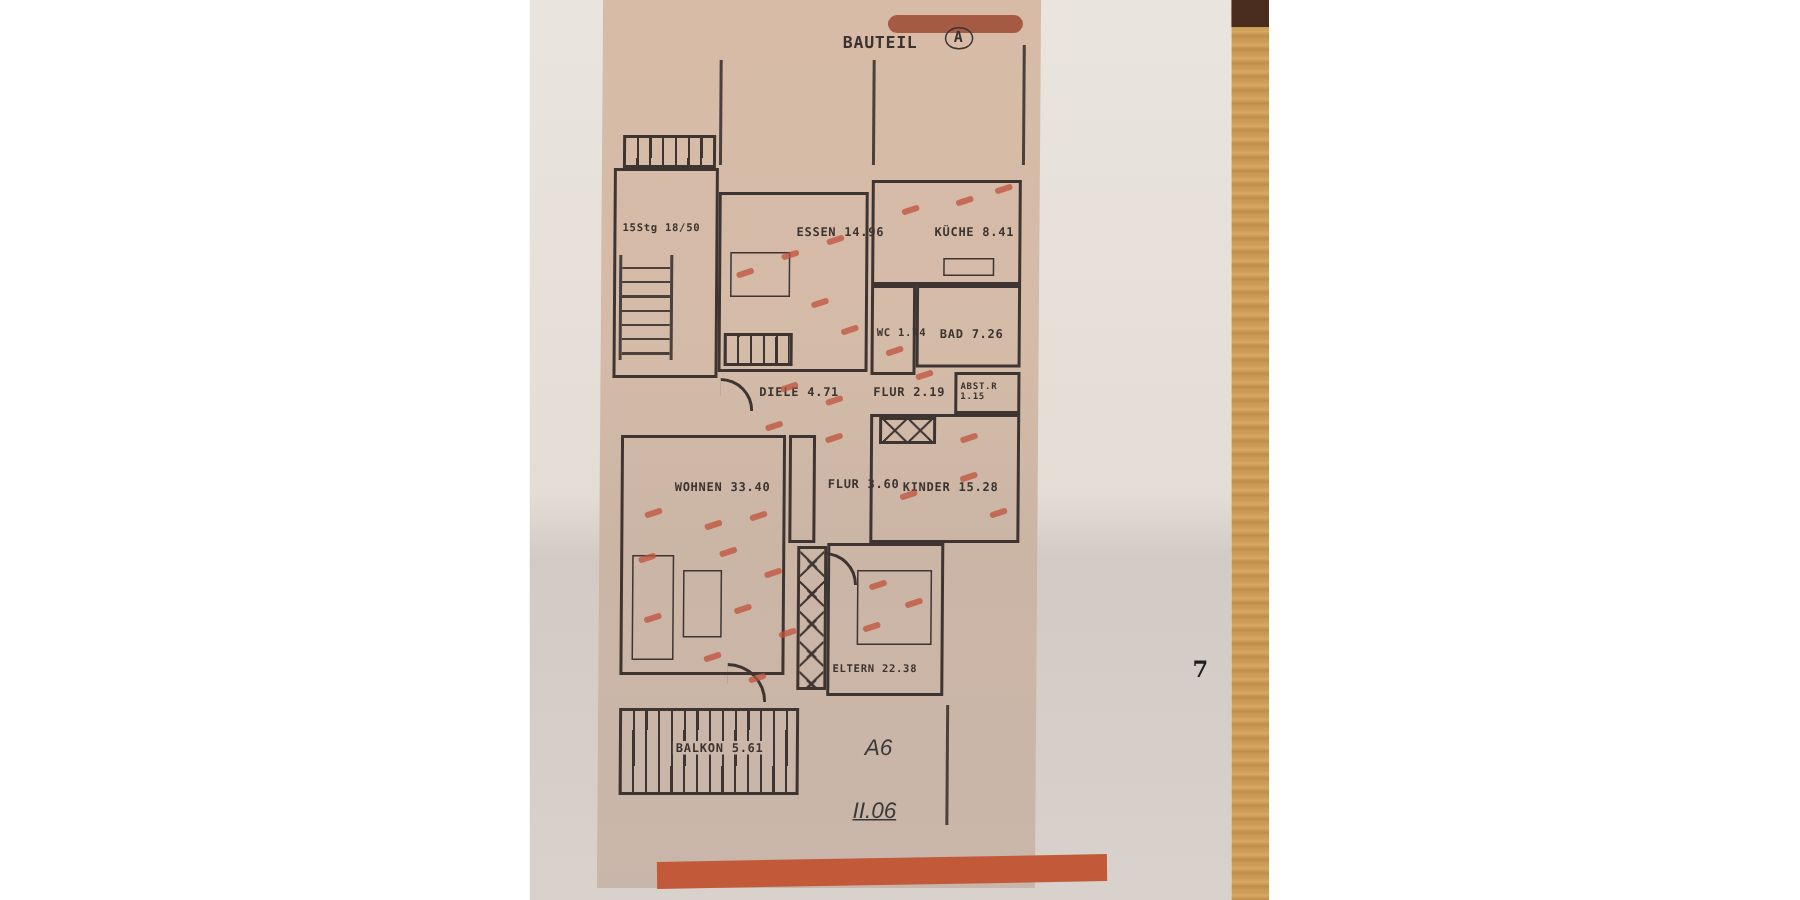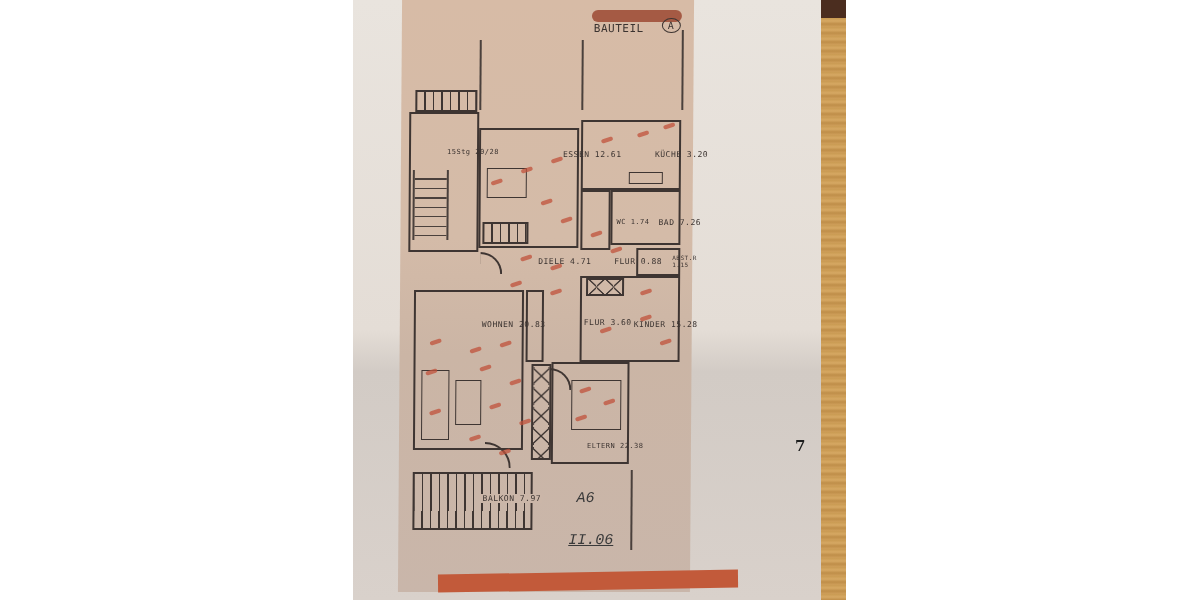--- a/index.html
+++ b/index.html
@@ -4,22 +4,22 @@
 <style>
   html,body{margin:0;padding:0;background:#ffffff;}
   body{width:1200px;height:600px;position:relative;overflow:hidden;font-family:"DejaVu Sans Mono",monospace;}
   .photo{position:absolute;left:353px;top:0;width:493px;height:600px;overflow:hidden;}
   .page{position:absolute;left:0;top:0;width:468px;height:600px;background:linear-gradient(180deg,#e9e4de 0%,#e4ddd6 55%,#d2cbc5 62%,#d9d1cb 100%);}
   .wood{position:absolute;left:468px;top:0;width:25px;height:600px;background:repeating-linear-gradient(180deg,#c99a52 0px,#d6a863 3px,#bf8e49 6px,#cf9f5a 9px);}
   .wood-top{position:absolute;left:468px;top:0;width:25px;height:18px;background:#4b2d1f;}
   .plan{position:absolute;left:47px;top:0;width:292px;height:592px;background:linear-gradient(180deg,#d7bba6 0%,#d4bba8 40%,#cbb5a5 60%,#c9b6aa 100%);transform:skewX(-0.4deg);}
   .tape-top{position:absolute;left:190px;top:10px;width:90px;height:12px;background:#a0503a;border-radius:6px;opacity:.9;}
   .tape-bottom{position:absolute;left:40px;top:572px;width:300px;height:18px;background:#c25a3a;transform:rotate(-1deg);}
-  .label{position:absolute;color:#3b3330;font-size:8px;font-weight:normal;letter-spacing:.5px;white-space:nowrap;margin-left:32px;}
-  .hand{position:absolute;color:#3a3a3a;font-family:Liberation Mono, monospace;font-style:italic;font-size:15px;}
+  .label{position:absolute;color:#3b3330;font-size:8px;font-weight:bold;letter-spacing:.5px;white-space:nowrap;}
+  .hand{position:absolute;color:#3a3a3a;font-family:Liberation Sans, sans-serif;font-style:italic;font-size:15px;}
   .wall{position:absolute;border:2.5px solid #3e3532;box-sizing:border-box;}
   .thin{position:absolute;background:#4a403c;}
   .dash{position:absolute;width:12px;height:4px;border-radius:2px;background:#c0523b;opacity:.75;transform:rotate(-18deg);}
   .xbox{position:absolute;border:2px solid #3e3532;box-sizing:border-box;background:
      linear-gradient(45deg,transparent 47%,#3e3532 47%,#3e3532 53%,transparent 53%),
      linear-gradient(-45deg,transparent 47%,#3e3532 47%,#3e3532 53%,transparent 53%);background-size:100% 20px;}
   .stairs{position:absolute;background:repeating-linear-gradient(180deg,transparent 0,transparent 8px,#4a403c 8px,#4a403c 9.5px);border-left:2px solid #4a403c;border-right:2px solid #4a403c;}
   .rail{position:absolute;background:repeating-linear-gradient(90deg,transparent 0,transparent 7px,#3e3532 7px,#3e3532 8.5px);border:2px solid #3e3532;box-sizing:border-box;}
   .pagenum{position:absolute;left:442px;top:437px;font-family:"DejaVu Serif",serif;font-weight:bold;font-size:15px;color:#1e1e1e;}
   .door{position:absolute;border:2px solid #3e3532;border-left:none;border-bottom:none;border-radius:0 100% 0 0;box-sizing:border-box;}
@@ -38,63 +38,63 @@
     <span class="label" style="left:160px;top:22px;font-size:11px;">BAUTEIL</span>
     <span class="label" style="left:228px;top:18px;font-size:10px;border:1.5px solid #3e3532;border-radius:50%;padding:1px 5px;">A</span>
 
     <div class="thin" style="left:78px;top:40px;width:1.5px;height:70px;"></div>
     <div class="thin" style="left:180px;top:40px;width:1.5px;height:70px;"></div>
     <div class="thin" style="left:280px;top:30px;width:1.5px;height:80px;"></div>
 
     <div class="rail" style="left:14px;top:90px;width:62px;height:22px;"></div>
 
     <div class="wall" style="left:8px;top:112px;width:70px;height:140px;"></div>
-    <span class="label" style="left:14px;top:148px;font-size:7px;">15Stg 20/28</span>
+    <span class="label" style="left:14px;top:148px;font-size:7px;">15Stg 18/50</span>
     <div class="stairs" style="left:12px;top:170px;width:32px;height:70px;"></div>
 
     <div class="wall" style="left:78px;top:128px;width:100px;height:120px;"></div>
-    <span class="label" style="left:130px;top:150px;">ESSEN 12.61</span>
+    <span class="label" style="left:130px;top:150px;">ESSEN 14.96</span>
     <div class="wall" style="left:86px;top:168px;width:40px;height:30px;border-width:1.5px;"></div>
     <div class="rail" style="left:82px;top:222px;width:46px;height:22px;"></div>
 
     <div class="wall" style="left:180px;top:120px;width:100px;height:70px;"></div>
-    <span class="label" style="left:222px;top:150px;">KÜCHE 3.20</span>
+    <span class="label" style="left:222px;top:150px;">KÜCHE 8.41</span>
     <div class="wall" style="left:228px;top:172px;width:34px;height:12px;border-width:1.5px;"></div>
 
     <div class="wall" style="left:180px;top:190px;width:30px;height:60px;"></div>
     <span class="label" style="left:184px;top:218px;font-size:7px;text-align:right;">WC 1.74</span>
     <div class="wall" style="left:210px;top:190px;width:70px;height:55px;"></div>
     <span class="label" style="left:226px;top:218px;">BAD 7.26</span>
 
     <span class="label" style="left:106px;top:257px;">DIELE 4.71</span>
     <div class="door" style="left:80px;top:252px;width:22px;height:22px;"></div>
-    <span class="label" style="left:182px;top:257px;">FLUR 0.88</span>
+    <span class="label" style="left:182px;top:257px;">FLUR 2.19</span>
     <div class="wall" style="left:236px;top:248px;width:44px;height:28px;"></div>
     <span class="label" style="left:240px;top:254px;font-size:6px;white-space:normal;width:36px;">ABST.R 1.15</span>
 
     <div class="wall" style="left:14px;top:290px;width:110px;height:160px;"></div>
-    <span class="label" style="left:50px;top:320px;">WOHNEN 20.83</span>
+    <span class="label" style="left:50px;top:320px;">WOHNEN 33.40</span>
     <div class="wall" style="left:22px;top:370px;width:28px;height:70px;border-width:1.5px;"></div>
     <div class="wall" style="left:56px;top:380px;width:26px;height:45px;border-width:1.5px;"></div>
 
     <div class="wall" style="left:126px;top:290px;width:18px;height:72px;"></div>
     <span class="label" style="left:152px;top:318px;">FLUR 3.60</span>
     <div class="xbox" style="left:132px;top:364px;width:20px;height:96px;"></div>
 
     <div class="wall" style="left:180px;top:276px;width:100px;height:86px;"></div>
     <div class="xbox" style="left:186px;top:278px;width:38px;height:18px;background-size:50% 100%;"></div>
     <span class="label" style="left:202px;top:320px;">KINDER 15.28</span>
 
     <div class="wall" style="left:152px;top:362px;width:78px;height:102px;"></div>
     <div class="wall" style="left:172px;top:380px;width:50px;height:50px;border-width:1.5px;"></div>
     <span class="label" style="left:156px;top:442px;font-size:7px;">ELTERN 22.38</span>
     <div class="door" style="left:150px;top:368px;width:22px;height:22px;"></div>
 
     <div class="rail" style="left:14px;top:472px;width:120px;height:58px;"></div>
-    <span class="label" style="left:50px;top:494px;background:#cbb6a8;padding:0 2px;">BALKON 7.97</span>
+    <span class="label" style="left:50px;top:494px;background:#cbb6a8;padding:0 2px;">BALKON 5.61</span>
     <div class="door" style="left:86px;top:442px;width:26px;height:26px;"></div>
 
     <div class="thin" style="left:232px;top:470px;width:1.5px;height:80px;"></div>
 
     <span class="hand" style="left:178px;top:490px;">A6</span>
     <span class="hand" style="left:170px;top:532px;text-decoration:underline;">II.06</span>
 
     <div class="dash" style="left:90px;top:180px;"></div>
       <div class="dash" style="left:120px;top:168px;"></div>
       <div class="dash" style="left:150px;top:158px;"></div>

